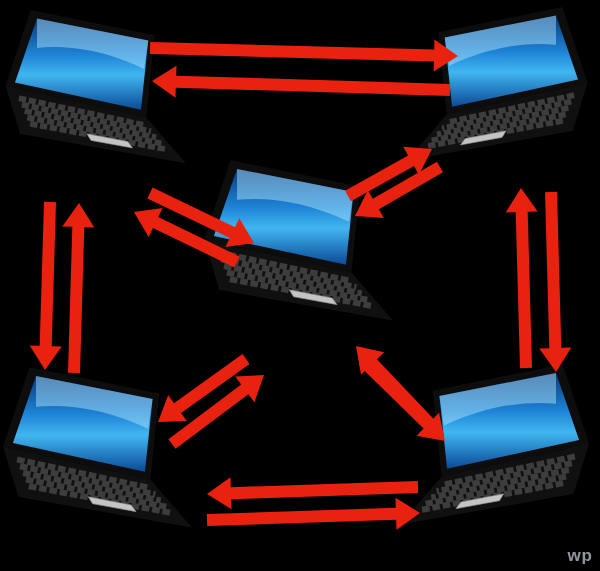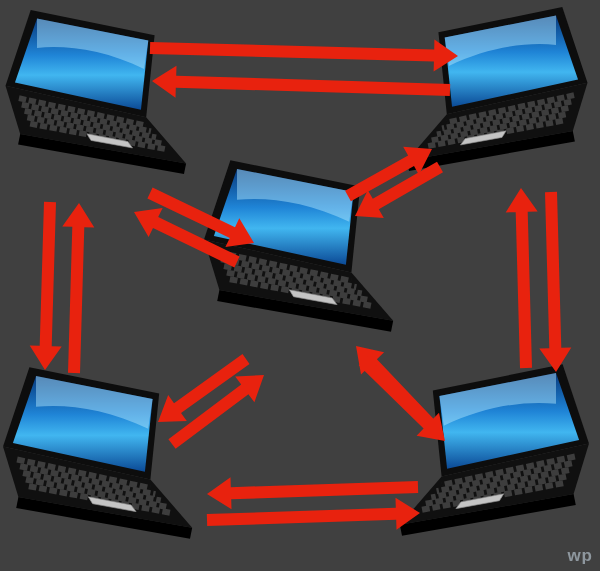--- a/index.html
+++ b/index.html
@@ -1,19 +1,19 @@
 <!DOCTYPE html>
 <html><head>
 <meta charset="utf-8">
 <style>
   html,body{margin:0;padding:0;background:#fff;}
   .stage{
     position:relative;
     width:600px;height:571px;
-    background:#404040;
+    background:#000000;
     overflow:hidden;
     font-family:"Liberation Sans", sans-serif;
   }
   .stage svg{position:absolute;left:0;top:0;}
   .watermark{
     position:absolute;
     right:7px;bottom:5px;
     font-weight:bold;
     font-size:17px;
     letter-spacing:1px;

